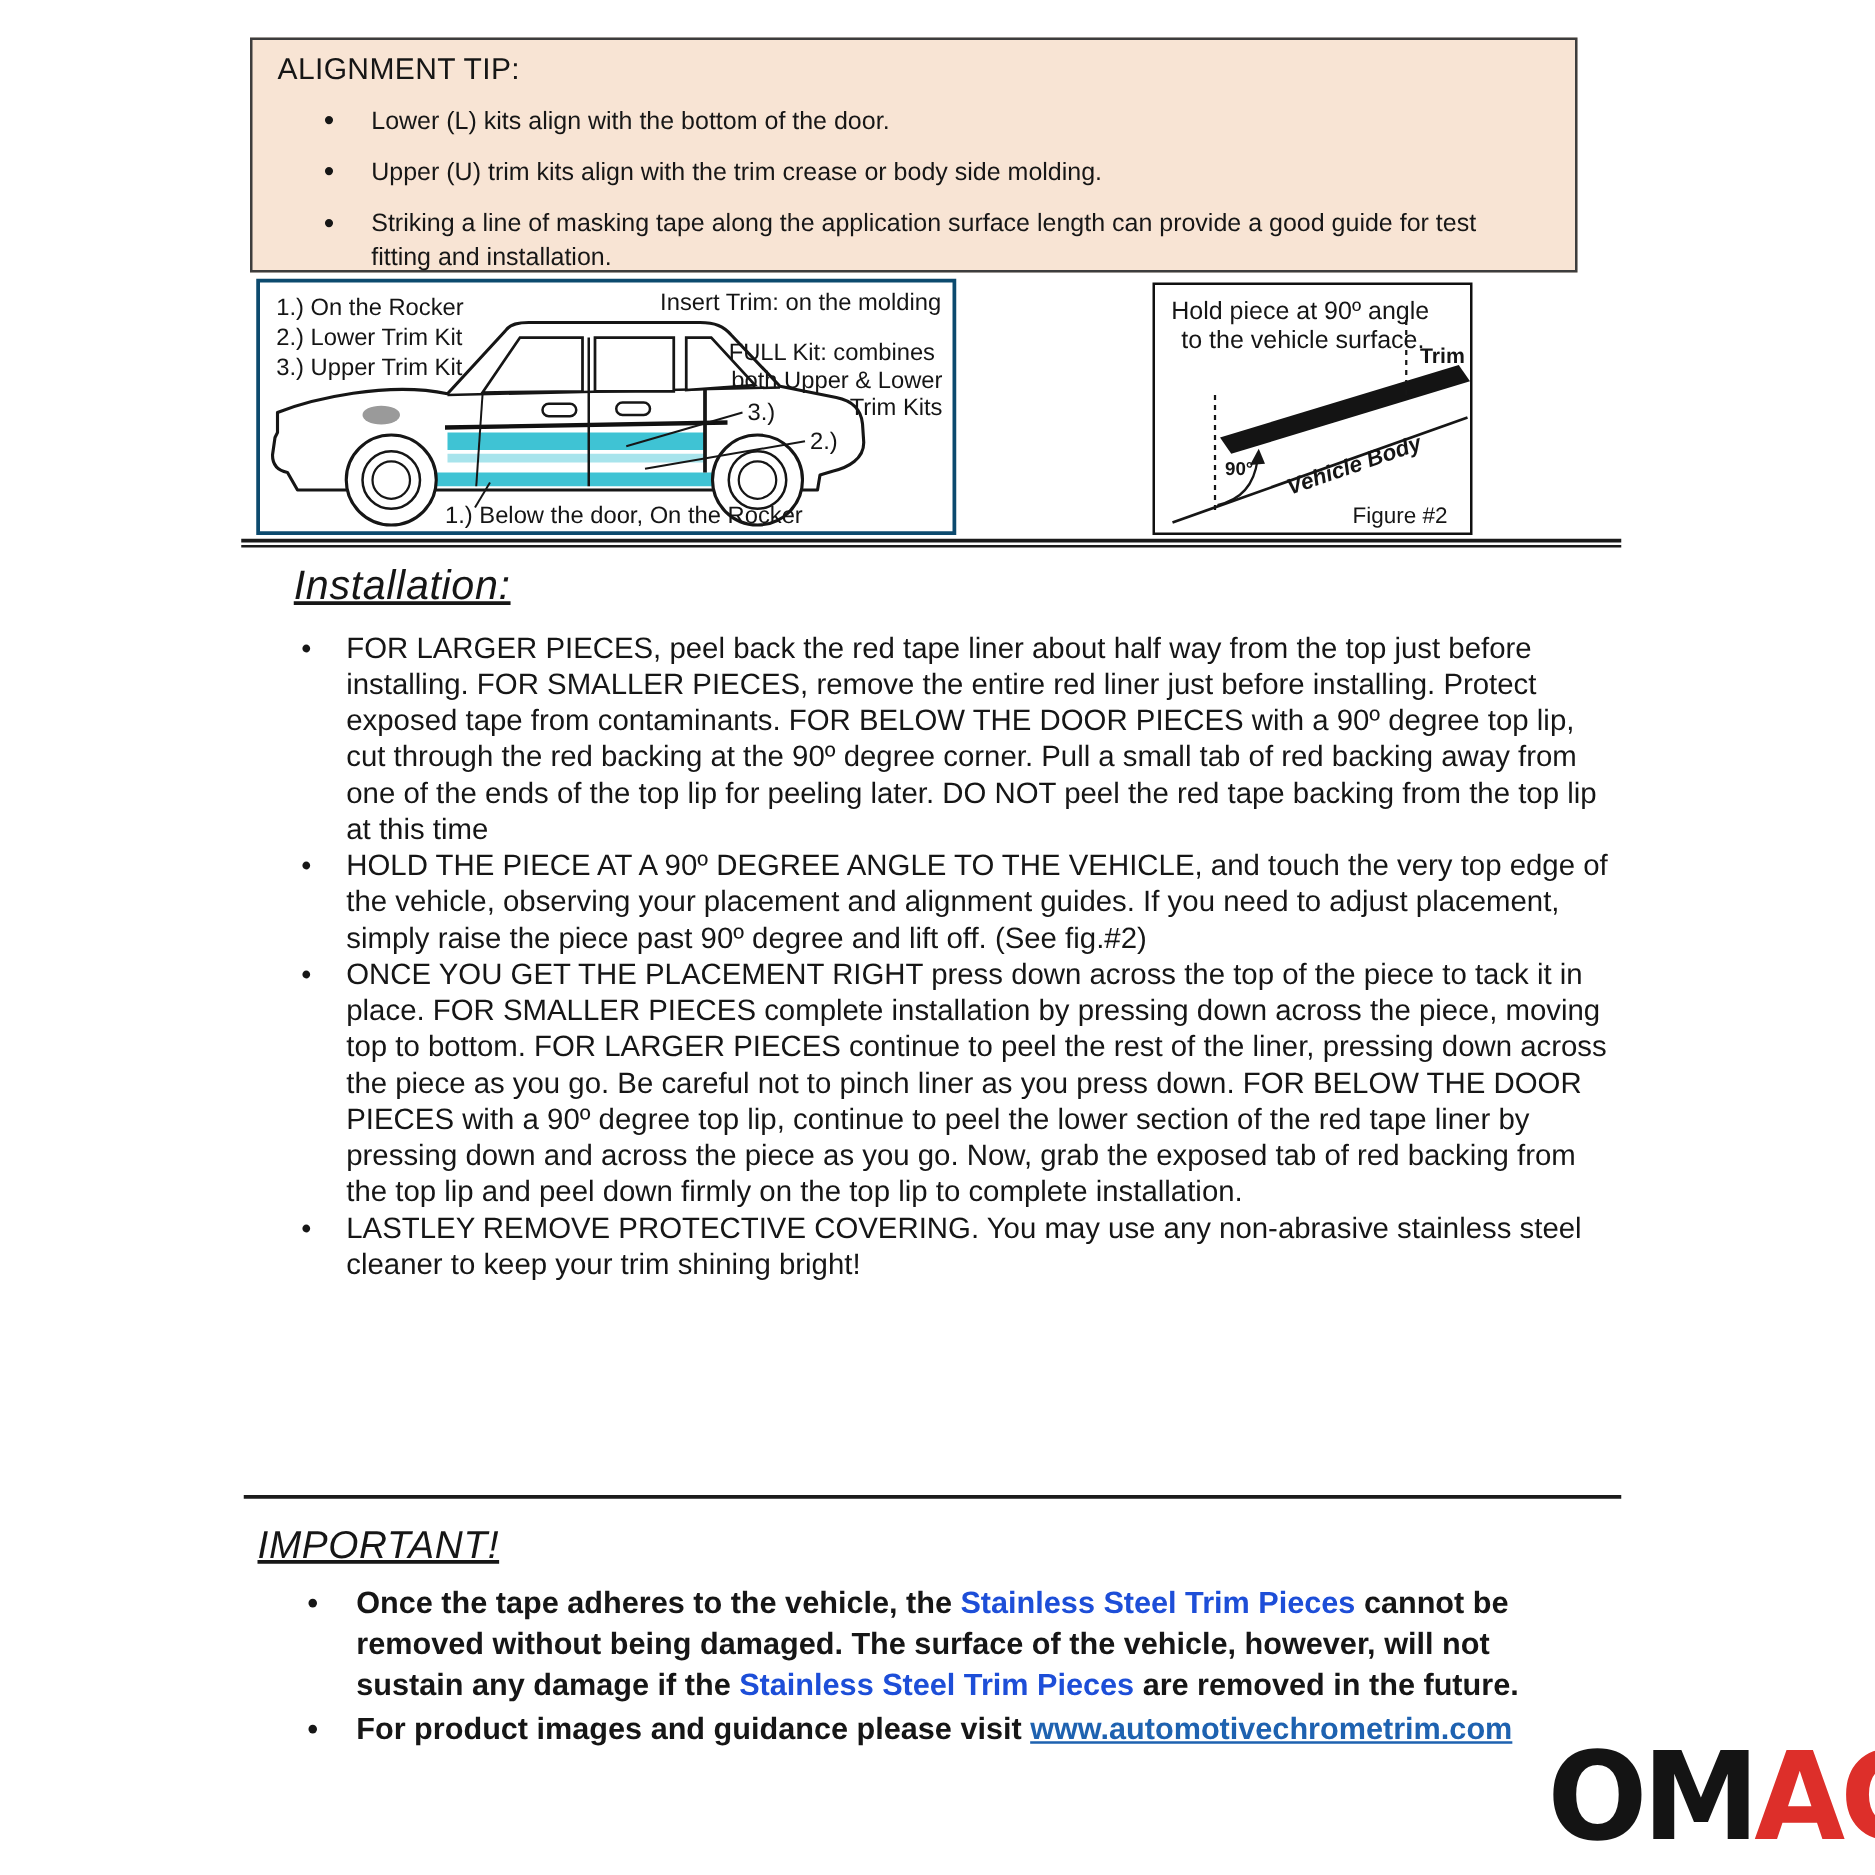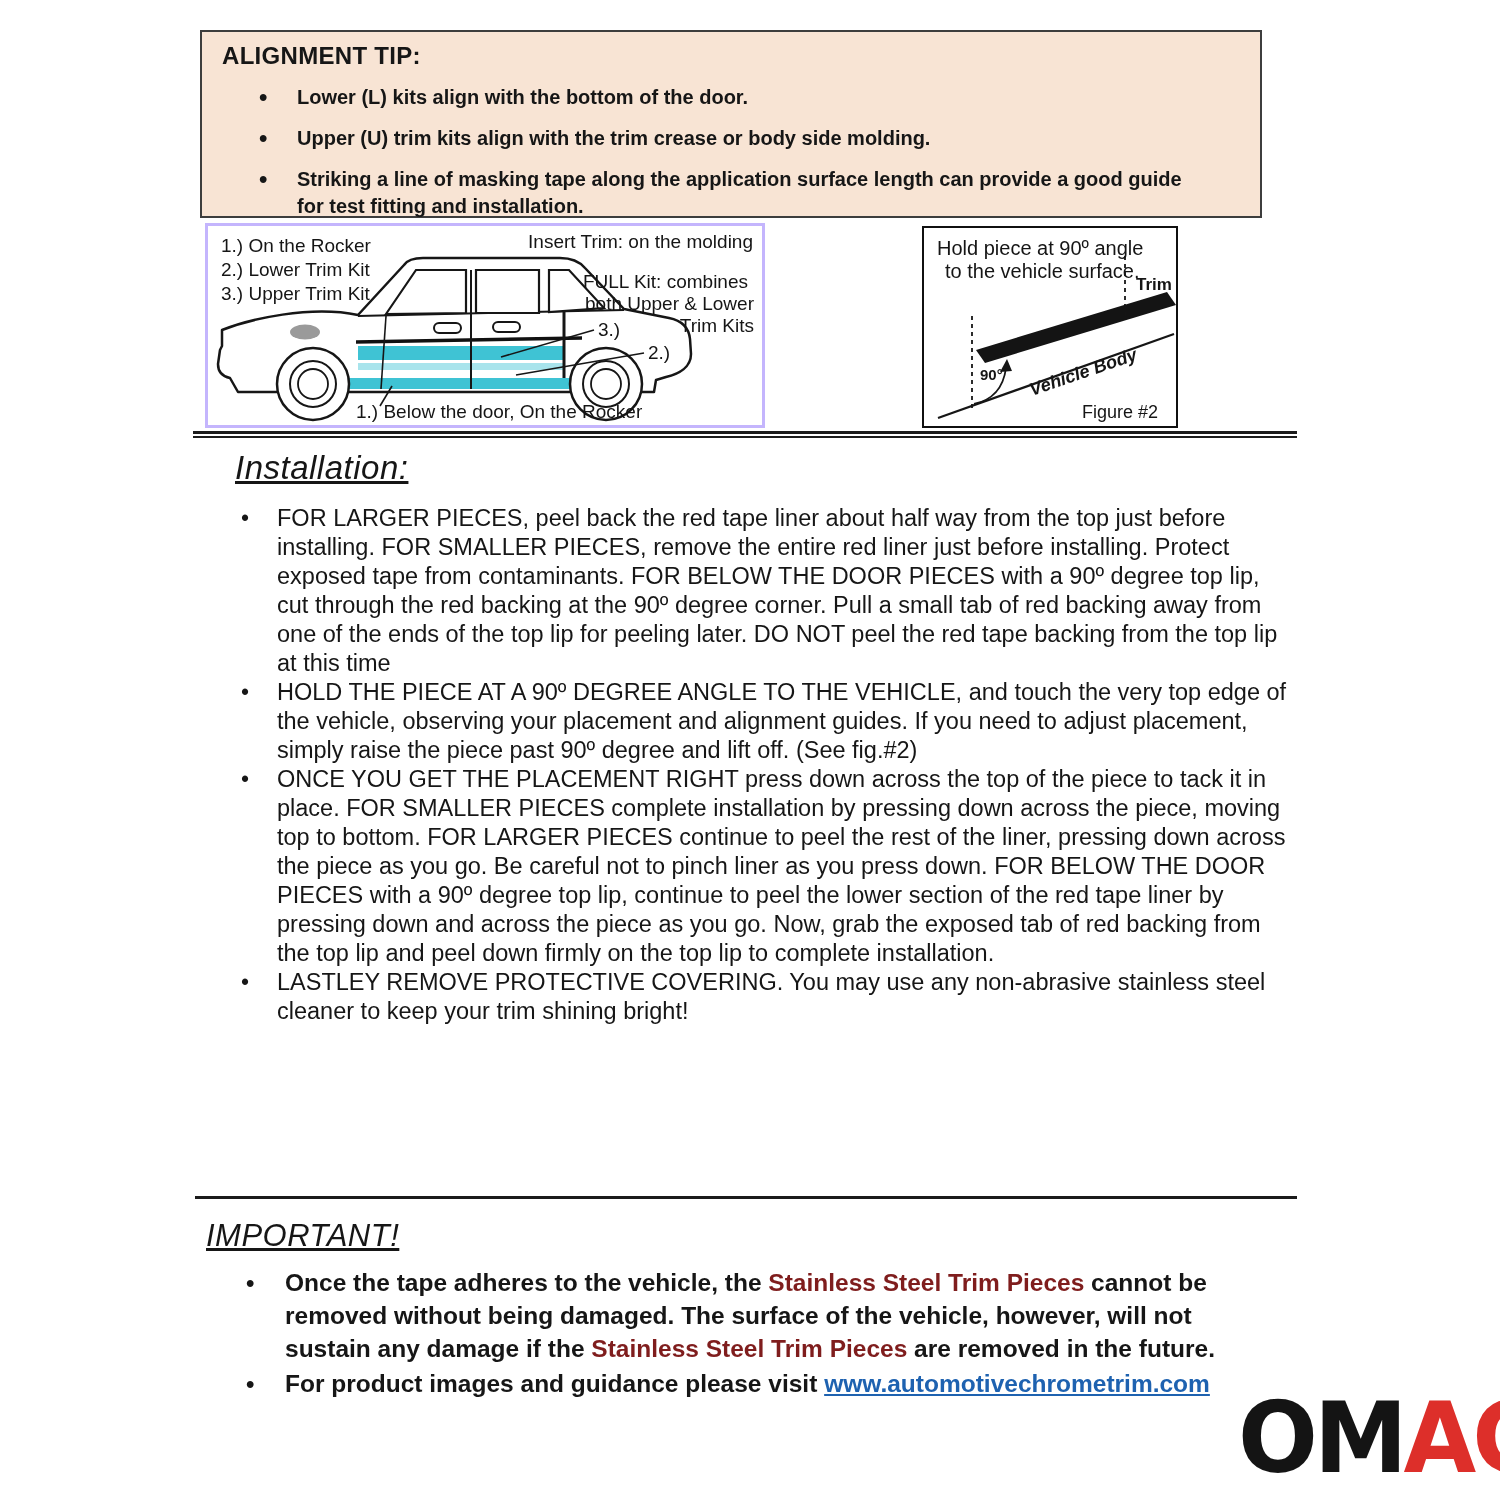--- a/index.html
+++ b/index.html
@@ -5,31 +5,31 @@
   * { margin:0; padding:0; box-sizing:border-box; }
   html,body { background:#ffffff; }
   .page {
     position:relative; width:1500px; height:1500px; background:#ffffff;
     font-family:"Liberation Sans", sans-serif; color:#161616; overflow:hidden;
   }
 
   
   .tip-box {
     position:absolute; left:200px; top:30px; width:1062px; height:188px;
-    background:#f8e4d4; border:2px solid #3d3d3d;font-weight:bold;
+    background:#f8e4d4; border:2px solid #3d3d3d;
   }
   .tip-title { font-size:24px; padding:10px 0 0 20px; letter-spacing:0.3px; }
   .tip-list { list-style:none; margin-top:14px; padding-left:95px; width:990px; }
   .tip-list li { position:relative; font-size:20px; line-height:27px; margin-bottom:14px; }
   .tip-list li::before { content:"\2022"; position:absolute; left:-38px; top:-1px; font-size:24px; }
 
   
   .car-box {
     position:absolute; left:205px; top:223px; width:560px; height:205px;
-    border:3px solid #c4b5fd; background:#fff;
+    border:3px solid #0c4a6e; background:#fff;
   }
   .fig-box {
     position:absolute; left:922px; top:226px; width:256px; height:202px;
     border:2px solid #101010; background:#fff;
   }
   svg text { font-family:"Liberation Sans", sans-serif; fill:#151515; }
 
   .thick-rule {
     position:absolute; left:193px; top:431px; width:1104px; height:7px;
     border-top:3px solid #1b1b1b; border-bottom:2px solid #1b1b1b;
@@ -61,21 +61,21 @@
     text-decoration:underline; letter-spacing:0.5px;
   }
   .important-list {
     position:absolute; left:243px; top:1266px; width:1020px; list-style:none;
   }
   .important-list li {
     position:relative; padding-left:42px; font-size:24.5px; line-height:33px;
     font-weight:bold; margin-bottom:2px;
   }
   .important-list li::before { content:"\2022"; position:absolute; left:3px; top:0; font-size:24px; }
-  .red-text { color:#7f1d1d;margin-top:24px; }
+  .red-text { color:#1d4ed8;margin-top:24px; }
   .site-link { color:#1e62b0; text-decoration:underline; font-weight:bold; cursor:pointer; }
 
   
   .logo {
     position:absolute; left:1238px; top:1392px; line-height:1;
     font-family:"DejaVu Sans", sans-serif; font-weight:bold;
     font-size:94px; letter-spacing:-4px; transform:scaleY(1.04);
     white-space:nowrap;
   }
   .logo-black { color:#141414; }

